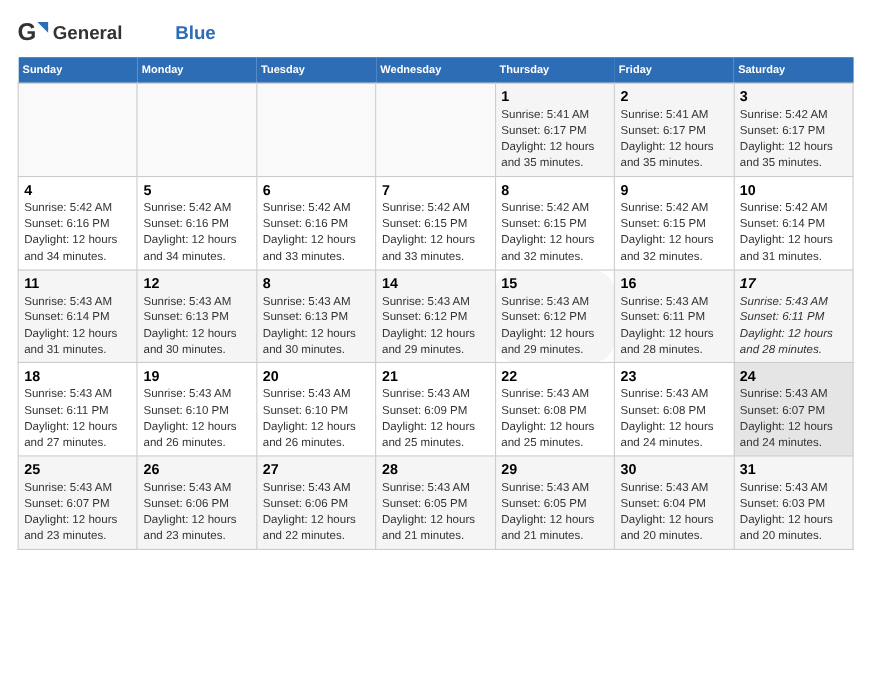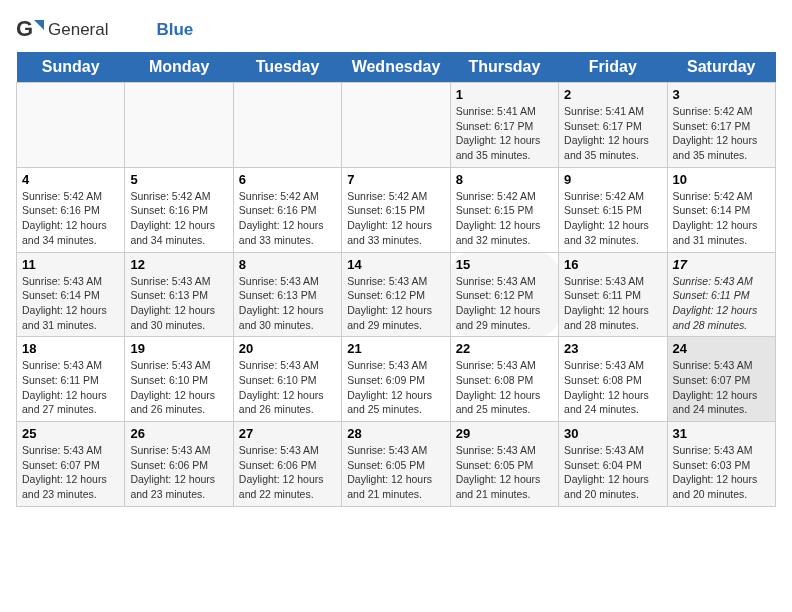--- a/index.html
+++ b/index.html
@@ -38,24 +38,24 @@
       color: #333;
     }
     table {
       width: 100%;
       border-collapse: collapse;
       font-size: 11px;
     }
     .day-header {
       background-color: #2d6db5;
       color: white;
-      text-align: center;
+      text-align: left;
       padding: 6px 4px;
       font-weight: bold;
-      font-size: 16px;
+      font-size: 10px;
     }
     td {
       border: 1px solid #ccc;
       vertical-align: top;
       padding: 4px 5px;
       width: calc(100% / 7);
     }
     .date-num {
       font-weight: bold;
       font-size: 13px;
@@ -80,21 +80,21 @@
 </head>
 <body>
 
 <div class="header-area">
   <div class="logo">
     <svg class="logo-icon" viewBox="0 0 28 28">
       <text x="0" y="20" font-size="22" font-weight="bold" fill="#333">G</text>
       <polygon points="18,4 28,4 28,14" fill="#2d6db5"></polygon>
     </svg>
     <div>
-      <span style="font-size:17px;font-weight:normal;color:#333;">General</span><span style="font-size:17px;font-weight:bold;color:#2d6db5;margin-left:48px;">Blue</span>
+      <span style="font-size:17px;font-weight:bold;color:#333;">General</span><span style="font-size:17px;font-weight:bold;color:#2d6db5;margin-left:48px;">Blue</span>
     </div>
   </div>
 </div>
 
 <table>
   <thead>
     <tr id="header-row">
     <th class="day-header">Sunday</th>
         <th class="day-header">Monday</th>
         <th class="day-header">Tuesday</th>

